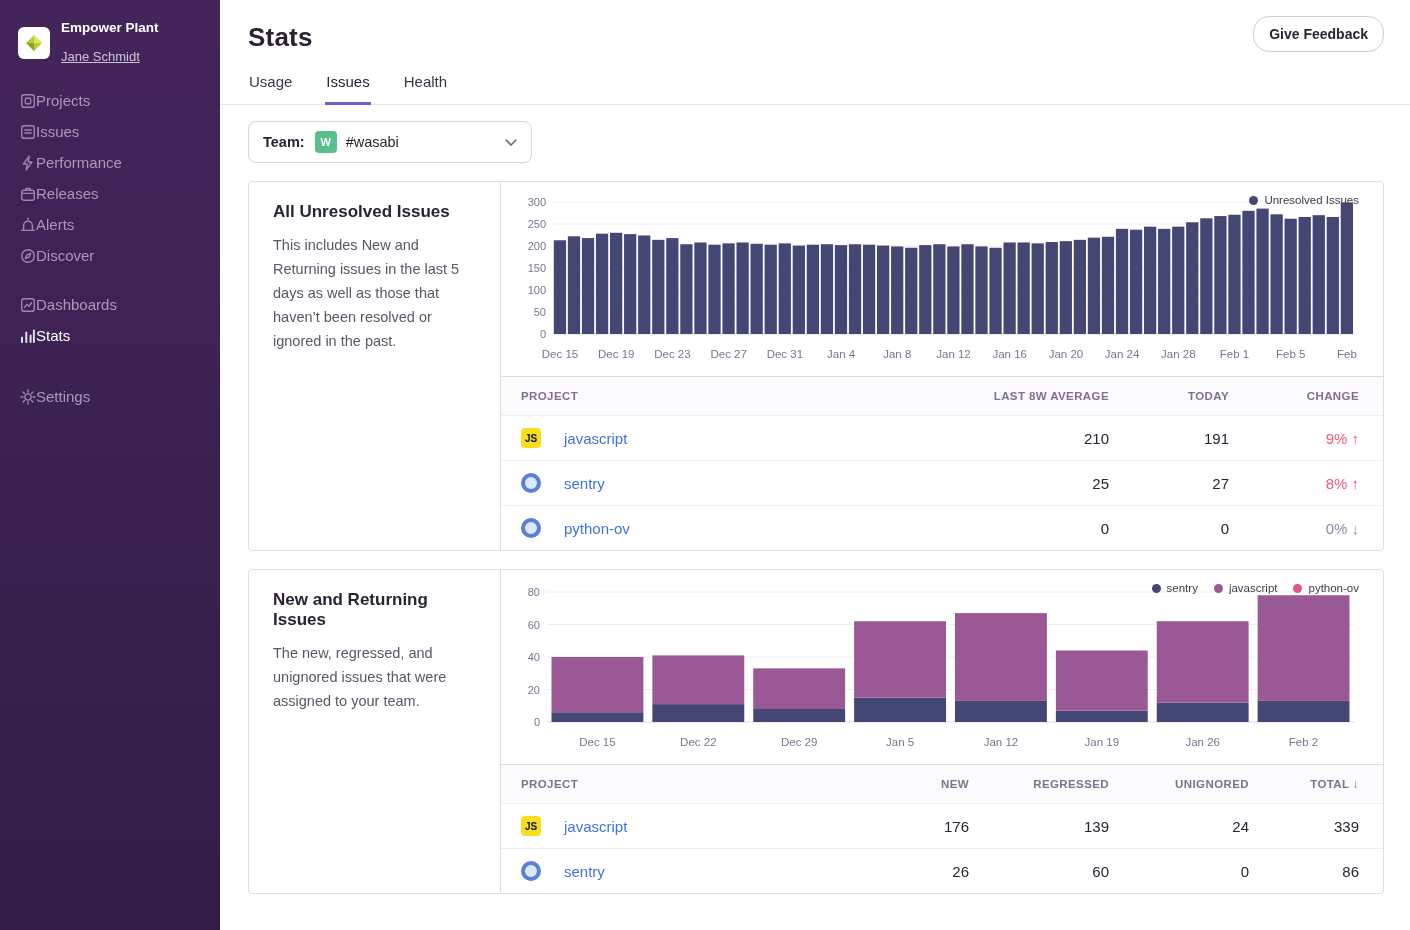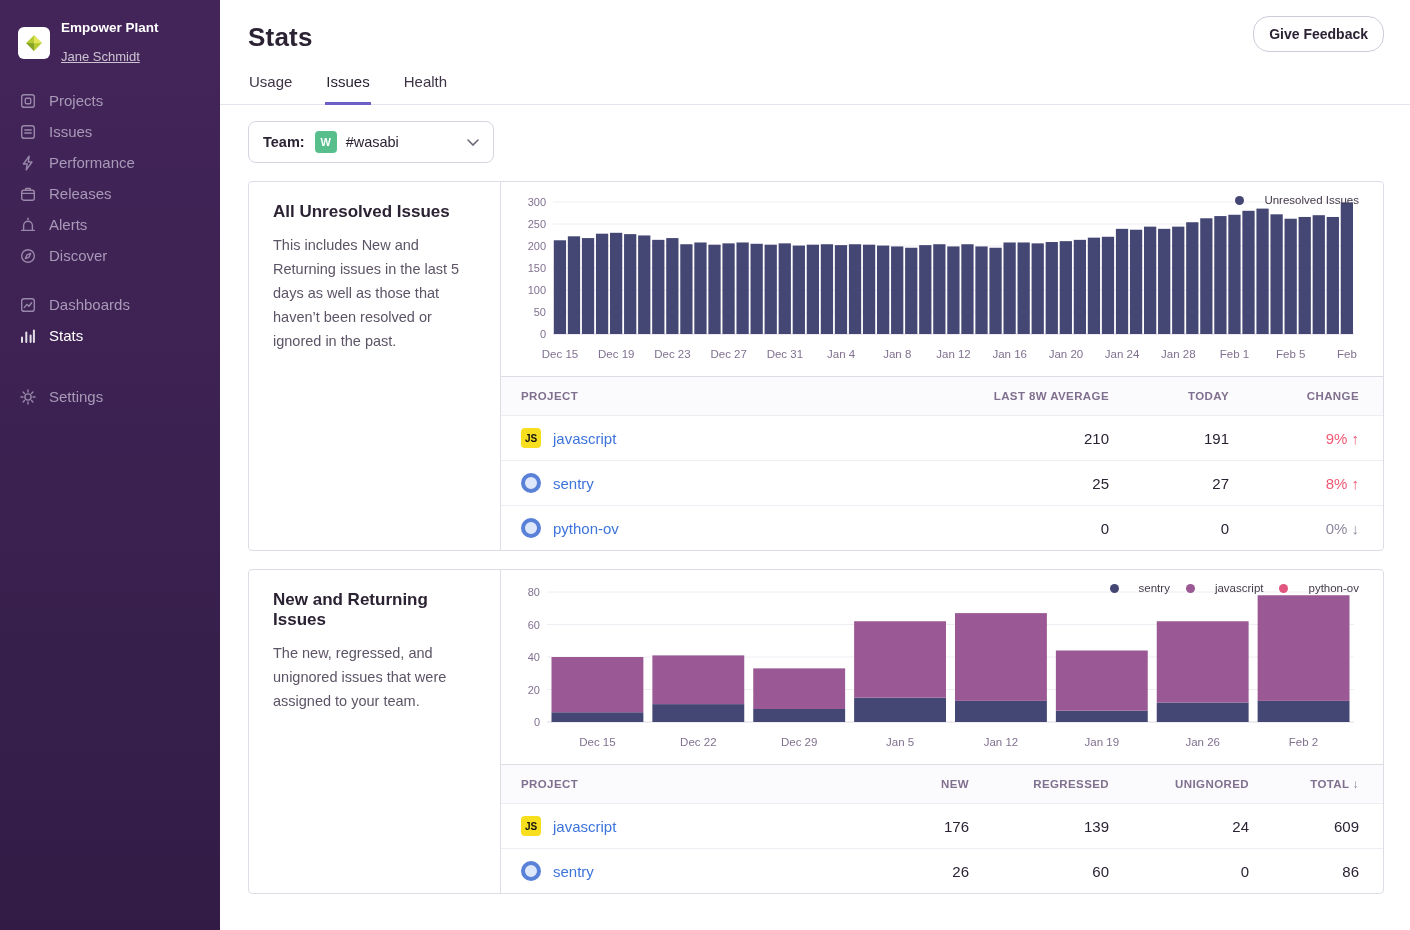--- a/index.html
+++ b/index.html
@@ -10,21 +10,21 @@
   
   .sidebar { width:220px; flex:0 0 220px; height:100%;
     background:linear-gradient(180deg,#44255a 0%, #3a2150 55%, #321c45 100%);
     color:#a89ab8; display:flex; flex-direction:column; }
   .org-row { display:flex; align-items:center; gap:11px; padding:20px 18px 20px 18px; cursor:pointer; }
   .logo-box { width:32px; height:32px; background:#fff; border-radius:6px;
     display:flex; align-items:center; justify-content:center; flex:0 0 32px; }
   .org-meta { line-height:1.25; }
   .org-name { color:#fff; font-weight:bold; font-size:13.5px; }
   .org-user { color:rgba(255,255,255,.72); font-size:13px; margin-top:12px;text-decoration:underline; }
-  .nav-item { display:flex; align-items:center; gap:13px; padding:7px 20px;
+  .nav-item { display:flex; align-items:center; padding:7px 20px;
     font-size:15px; cursor:pointer; color:#a89ab8; }
   .nav-item svg { flex:0 0 16px; opacity:.85; }
   .nav-item.active { color:#ffffff; }
   .nav-gap { height:18px; }
   .nav-gap.big { height:30px; }
 
   
   .main { flex:1; display:flex; flex-direction:column; position:relative; min-width:0; }
   .page-header { padding:22px 28px 0 28px; }
   .page-title { font-size:26px; font-weight:bold; letter-spacing:.2px; }
@@ -39,53 +39,53 @@
   .tab.active { color:#2b2233; border-bottom-color:#6c5fc7; font-weight:normal; }
 
   .content { padding:16px 26px 0 28px; flex:1; overflow:hidden; }
 
   
   .filter-row { display:flex; gap:16px; margin-bottom:18px; }
   .control { border:1px solid #d9d2e0; border-radius:8px; height:42px;
     display:flex; align-items:center; padding:0 14px; font-size:14.5px;
     background:#fff; cursor:pointer; }
   .control .lbl { font-weight:bold; margin-right:10px; }
-  .team-control { width:246px; }
+  .team-control { width:284px; }
   .team-avatar { width:22px; height:22px; border-radius:4px; background:#57be8c;
     color:#fff; font-size:11px; font-weight:bold; display:flex; align-items:center;
     justify-content:center; margin-right:9px; }
   .date-control { flex:1; }
   .ctl-right { margin-left:auto; display:flex; align-items:center; gap:16px; color:#6e6676; }
   .chevron { margin-left:auto; color:#6e6676; display:flex; }
   .icon-btn { display:flex; cursor:pointer; color:#6e6676; }
 
   
   .panel { border:1px solid #e0dce5; border-radius:4px; display:flex;
     margin-bottom:18px; background:#fff; }
   .panel-left { width:252px; flex:0 0 252px; padding:20px 24px;
     border-right:1px solid #e0dce5; }
   .panel-title { font-size:17px; font-weight:bold; margin-bottom:12px; color:#2b2233; }
   .panel-desc { font-size:14.5px; line-height:1.65; color:#5d5466; }
   .panel-right { flex:1; min-width:0; display:flex; flex-direction:column; }
   .chart-wrap { position:relative; padding:10px 12px 0 12px; }
   .legend { position:absolute; top:12px; right:24px; display:flex; gap:16px;
     font-size:11.5px; color:#433a4a; align-items:center; z-index:2; }
-  .legend-item { display:flex; align-items:center; gap:20px; cursor:pointer; }
+  .legend-item { display:flex; align-items:center; gap:6px; cursor:pointer; }
   .legend-dot { width:9px; height:9px; border-radius:50%; display:inline-block; }
 
   
   .stats-table { width:100%; border-collapse:collapse; border-top:1px solid #e0dce5; margin-top:4px; }
   .stats-table th { font-size:11.5px; color:#80708f; text-transform:uppercase;
     letter-spacing:.4px; font-weight:bold; padding:13px 24px 13px 20px;
     text-align:right; background:#fbfafc; cursor:pointer; white-space:nowrap; }
   .stats-table th.proj-h { text-align:left; }
   .stats-table td { padding:12px 24px 12px 20px; font-size:15px;
     border-top:1px solid #f0ecf3; text-align:right; color:#2b2233; }
   .stats-table td.proj-cell { text-align:left; }
-  .proj-cell-inner { display:flex; align-items:center; gap:12px; }
+  .proj-cell-inner { display:flex; align-items:center; gap:23px; }
   .proj-link { color:#3d74db; text-decoration:none; cursor:pointer; }
   .proj-icon { width:20px; height:20px; border-radius:4px; display:flex;
     align-items:center; justify-content:center; flex:0 0 20px; }
   .proj-icon.js { background:#f7df1e; color:#111; font-size:10px; font-weight:bold; }
   .proj-icon.ring { border-radius:50%; border:4px solid #5a81d8; background:#dfe8fa; }
   .change.up { color:#ef5975; }
   .change.down { color:#9189a0; }
   .col-avg { width:230px; } .col-today { width:120px; } .col-change { width:130px; }
   .col-new { width:120px; } .col-reg { width:140px; } .col-unig { width:140px; } .col-total { width:110px; }
 
@@ -430,21 +430,21 @@
               <tr>
                 <td class="proj-cell">
                     <span class="proj-cell-inner">
                   <span class="proj-icon js">JS</span>
                   <a class="proj-link">javascript</a>
                     </span>
                   </td>
                 <td>176</td>
                 <td>139</td>
                 <td>24</td>
-                <td>609</td>
+                <td>339</td>
               </tr>
               <tr>
                 <td class="proj-cell">
                     <span class="proj-cell-inner">
                   <span class="proj-icon ring"></span>
                   <a class="proj-link">sentry</a>
                     </span>
                   </td>
                 <td>26</td>
                 <td>60</td>

